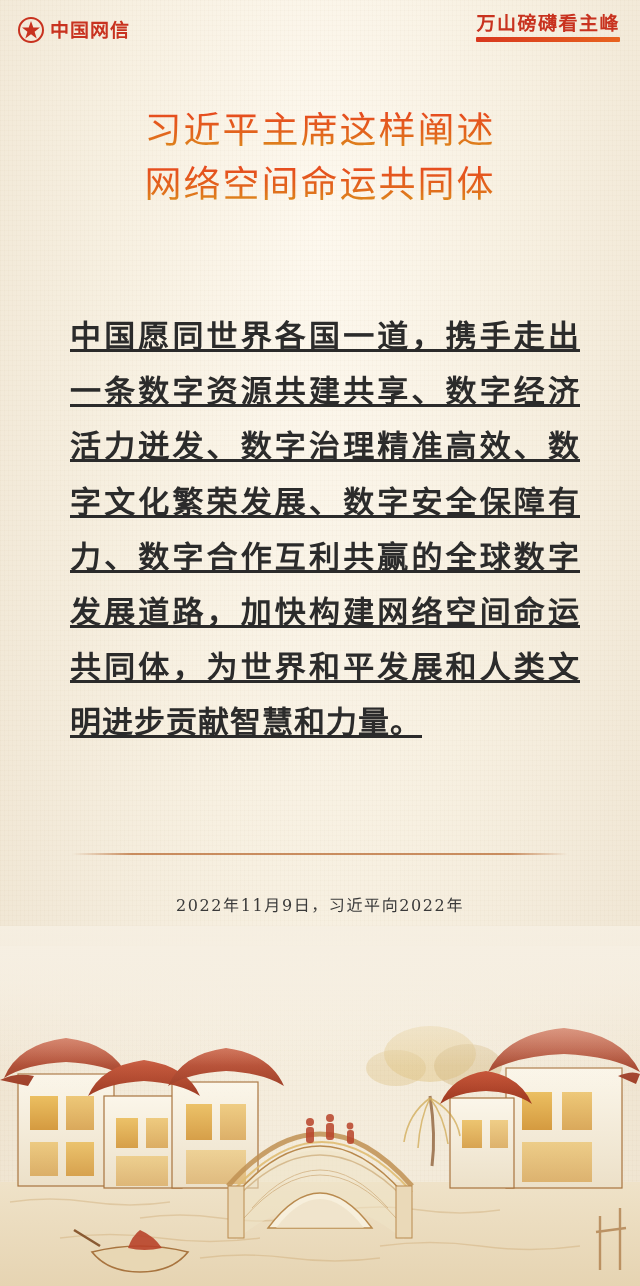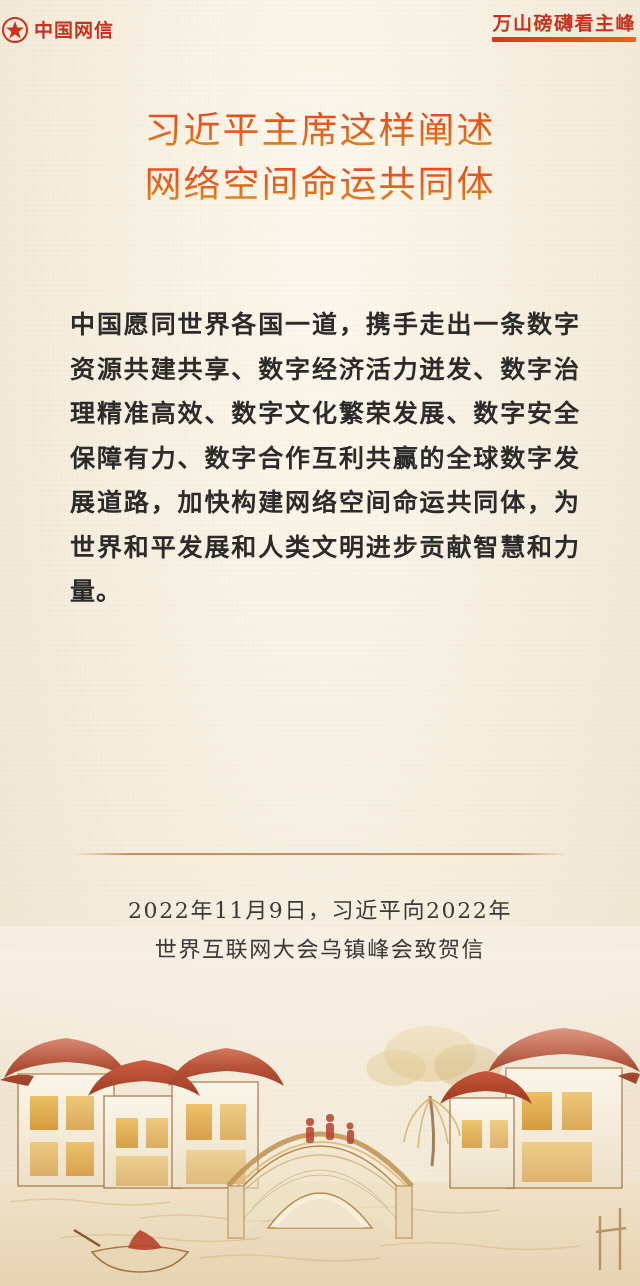--- a/index.html
+++ b/index.html
@@ -36,21 +36,21 @@
 
   
   .topbar {
     position: absolute;
     top: 0; left: 0;
     width: 640px;
     height: 60px;
     display: flex;
     align-items: center;
     justify-content: space-between;
-    padding: 0 2px;
+    padding: 0 18px;
     box-sizing: border-box;
     z-index: 6;
   }
   .brand {
     display: flex;
     align-items: center;
     gap: 6px;
   }
   .brand-mark {
     width: 26px;
@@ -111,26 +111,27 @@
   .quote {
     position: absolute;
     top: 278px;
     left: 70px;
     width: 510px;
     z-index: 5;
   }
   .quote-text {
     font-family: "DejaVu Serif", "Liberation Serif", serif;
     font-weight: bold;
-    font-size: 25px;
+    font-size: 31px;
     line-height: 1.78;
     letter-spacing: 1px;
     color: #2b2b2b;
     text-align: justify;
     text-align-last: left;
+    text-decoration: underline;
   }
 
   
   .divider {
     position: absolute;
     top: 853px;
     left: 72px;
     width: 496px;
     height: 2px;
     background: linear-gradient(90deg, rgba(196,120,60,0) 0%, rgba(186,108,52,0.75) 12%, rgba(186,108,52,0.75) 88%, rgba(196,120,60,0) 100%);
@@ -141,21 +142,21 @@
   .source {
     position: absolute;
     top: 892px;
     left: 0;
     width: 640px;
     text-align: center;
     z-index: 5;
   }
   .source-line {
     font-family: "DejaVu Serif", "Liberation Serif", serif;
-    font-size: 22px;
+    font-size: 16px;
     line-height: 1.75;
     letter-spacing: 1.6px;
     color: #3a3a3a;
   }
 
   
   .illustration {
     position: absolute;
     left: 0;
     bottom: 0;
@@ -212,21 +213,20 @@
   </div>
 
   <div class="quote">
     <p class="quote-text">中国愿同世界各国一道，携手走出一条数字资源共建共享、数字经济活力迸发、数字治理精准高效、数字文化繁荣发展、数字安全保障有力、数字合作互利共赢的全球数字发展道路，加快构建网络空间命运共同体，为世界和平发展和人类文明进步贡献智慧和力量。</p>
   </div>
 
   <div class="divider"></div>
 
   <div class="source">
     <div class="source-line">2022年11月9日，习近平向2022年</div>
-    <div class="source-line">世界互联网大会乌镇峰会致贺信</div>
   </div>
 
   <div class="illustration">
     <svg viewBox="0 0 640 340" preserveAspectRatio="none" aria-hidden="true">
       <defs>
         <linearGradient id="gRoof" x1="0" y1="0" x2="0" y2="1">
           <stop offset="0%" stop-color="#c2482a"></stop>
           <stop offset="100%" stop-color="#9d3a22"></stop>
         </linearGradient>
         <linearGradient id="gGold" x1="0" y1="0" x2="0" y2="1">

